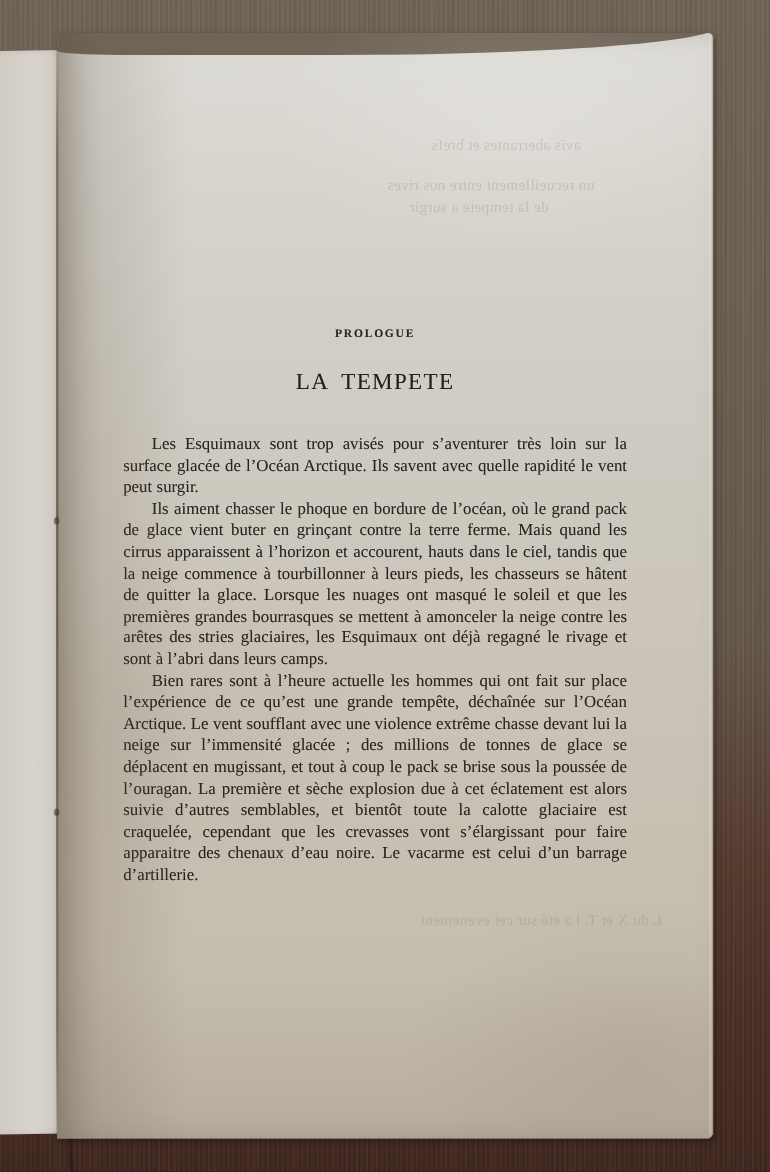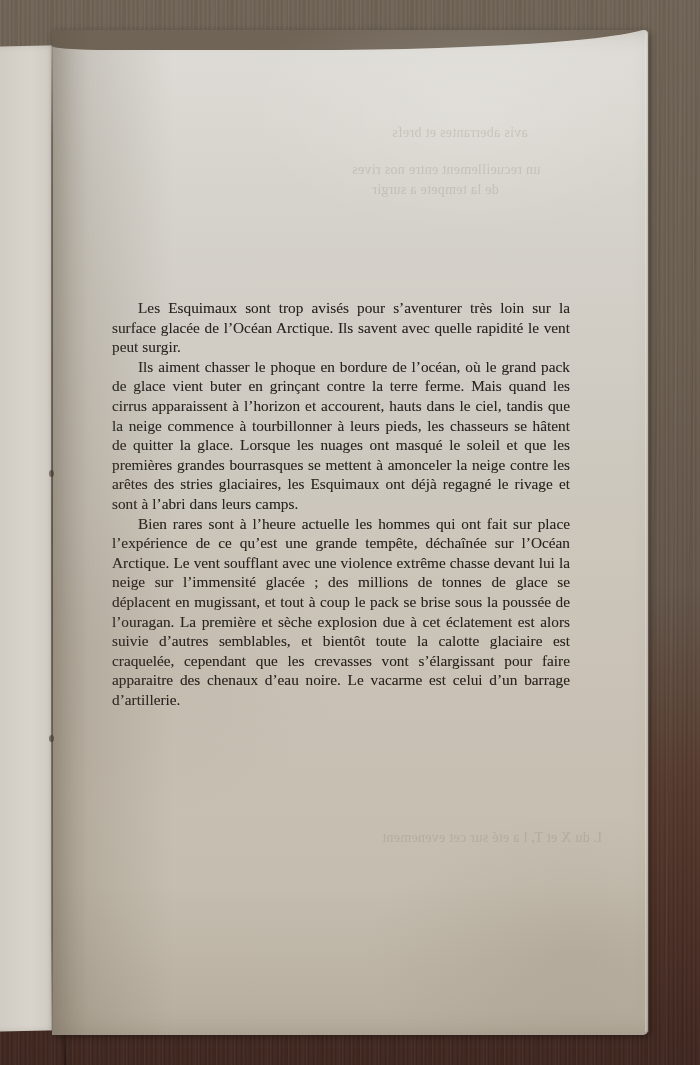--- a/index.html
+++ b/index.html
@@ -259,20 +259,22 @@
     <div class="page-right">
       <div class="page-top-curve"></div>
       <div class="paper-tex"></div>
 
       <div class="showthrough" style="left:340px; top:95px;">avis aberrantes et brefs</div>
       <div class="showthrough" style="left:300px; top:132px;">un recueillement entre nos rives</div>
       <div class="showthrough" style="left:320px; top:152px;">de la tempete a surgir</div>
       <div class="showthrough" style="left:330px; top:800px;">L du X et T, l a eté sur cet evenement</div>
 
       <div class="textblock">
+        <div class="chapter-label">PROLOGUE</div>
+        <h1 class="chapter-title">LA TEMPETE</h1>
         <div class="body-copy">
           <p>Les Esquimaux sont trop avisés pour s’aventurer très loin sur la surface glacée de l’Océan Arctique. Ils savent avec quelle rapidité le vent peut surgir.</p>
           <p>Ils aiment chasser le phoque en bordure de l’océan, où le grand pack de glace vient buter en grinçant contre la terre ferme. Mais quand les cirrus apparaissent à l’horizon et accourent, hauts dans le ciel, tandis que la neige commence à tourbillonner à leurs pieds, les chasseurs se hâtent de quitter la glace. Lorsque les nuages ont masqué le soleil et que les premières grandes bourrasques se mettent à amonceler la neige contre les arêtes des stries glaciaires, les Esquimaux ont déjà regagné le rivage et sont à l’abri dans leurs camps.</p>
           <p>Bien rares sont à l’heure actuelle les hommes qui ont fait sur place l’expérience de ce qu’est une grande tempête, déchaînée sur l’Océan Arctique. Le vent soufflant avec une violence extrême chasse devant lui la neige sur l’immensité glacée ; des millions de tonnes de glace se déplacent en mugissant, et tout à coup le pack se brise sous la poussée de l’ouragan. La première et sèche explosion due à cet éclatement est alors suivie d’autres semblables, et bientôt toute la calotte glaciaire est craquelée, cependant que les crevasses vont s’élargissant pour faire apparaitre des chenaux d’eau noire. Le vacarme est celui d’un barrage d’artillerie.</p>
         </div>
       </div>
 
       <div class="page-gutter-shade"></div>
       <div class="page-bottom-shade"></div>
     </div>

